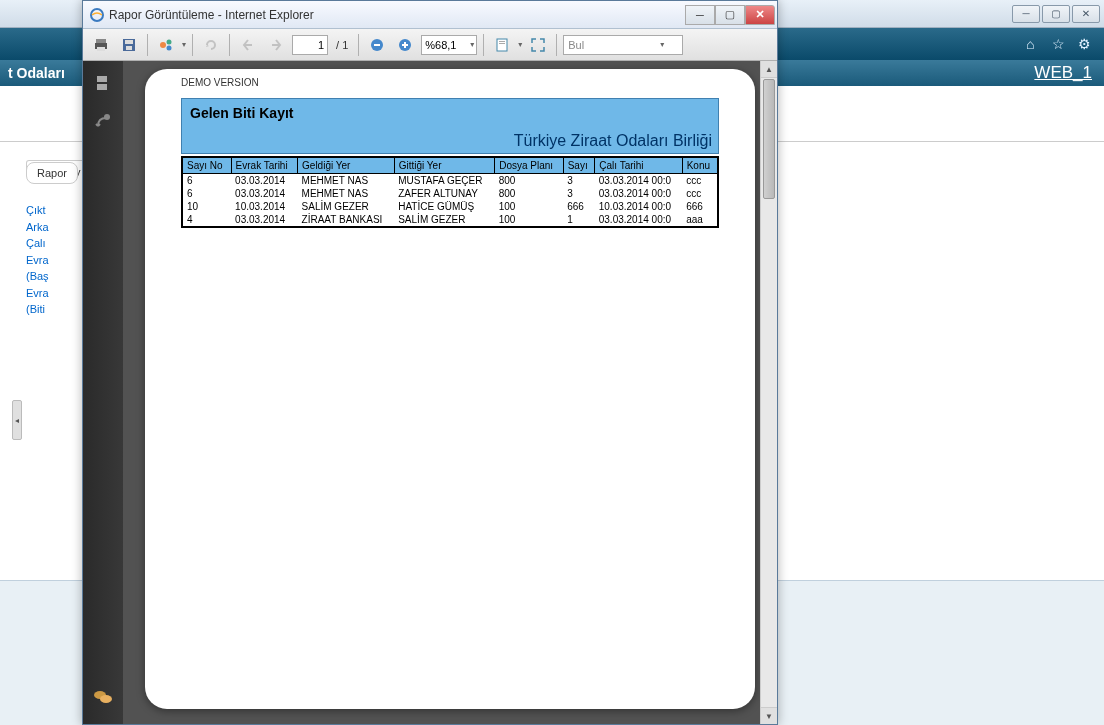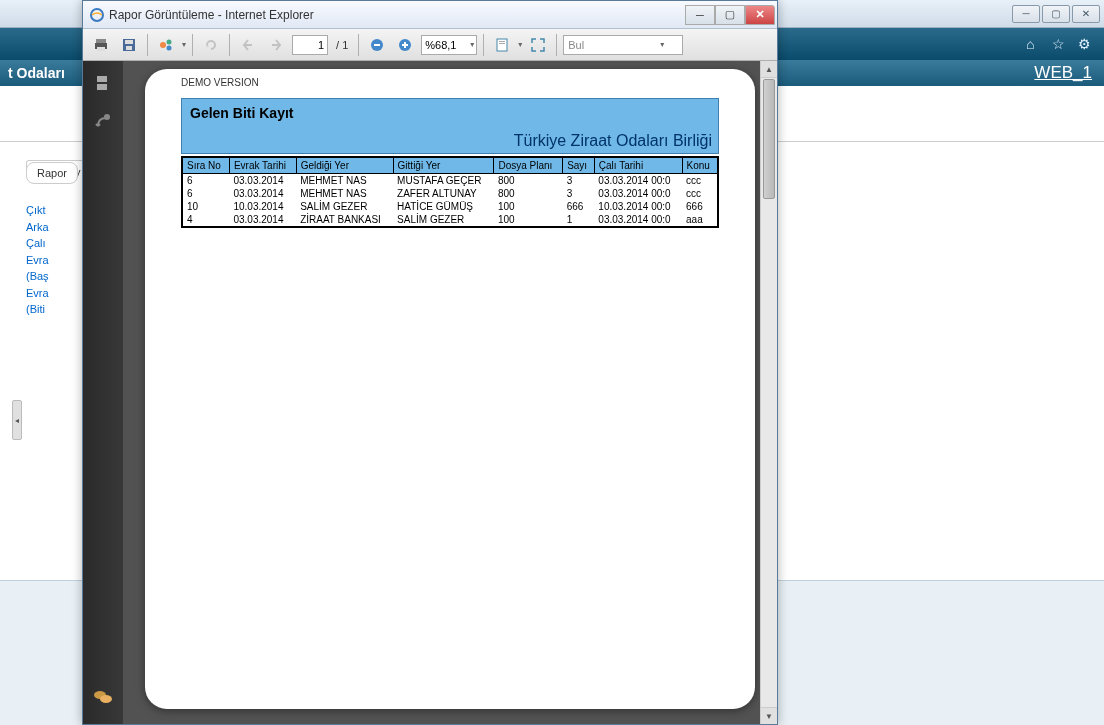--- a/index.html
+++ b/index.html
@@ -234,21 +234,21 @@
     <div class="rv-page-area">
       <div class="rv-page">
         <div class="demo-text">DEMO VERSION</div>
         <div class="report-header">
           <div class="report-title">Gelen Biti Kayıt</div>
           <div class="report-org">Türkiye Ziraat Odaları Birliği</div>
         </div>
         <table class="report-table">
           <thead>
             <tr>
-              <th>Sıra No</th>
+              <th>Sayı No</th>
               <th>Evrak Tarihi</th>
               <th>Geldiği Yer</th>
               <th>Gittiği Yer</th>
               <th>Dosya Planı</th>
               <th>Sayı</th>
               <th>Çalı Tarihi</th>
               <th>Konu</th>
             </tr>
           </thead>
           <tbody id="report-rows">

